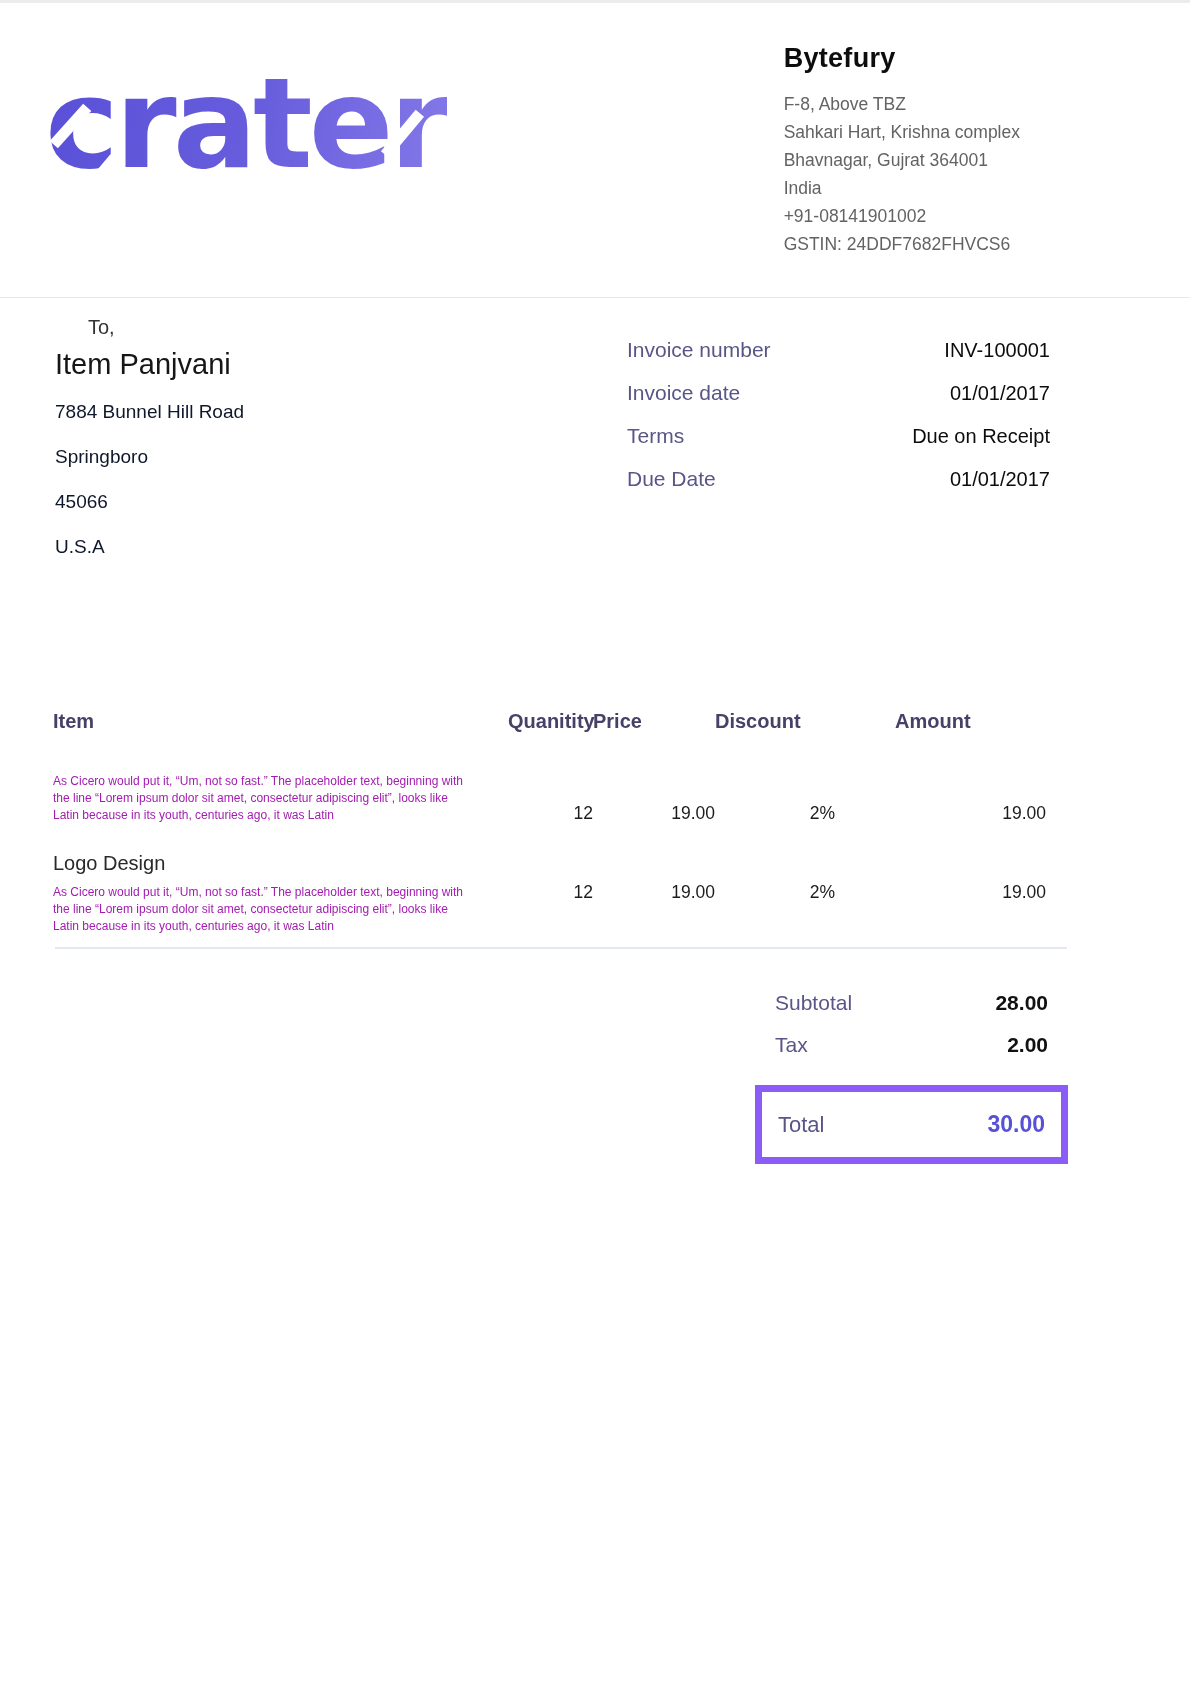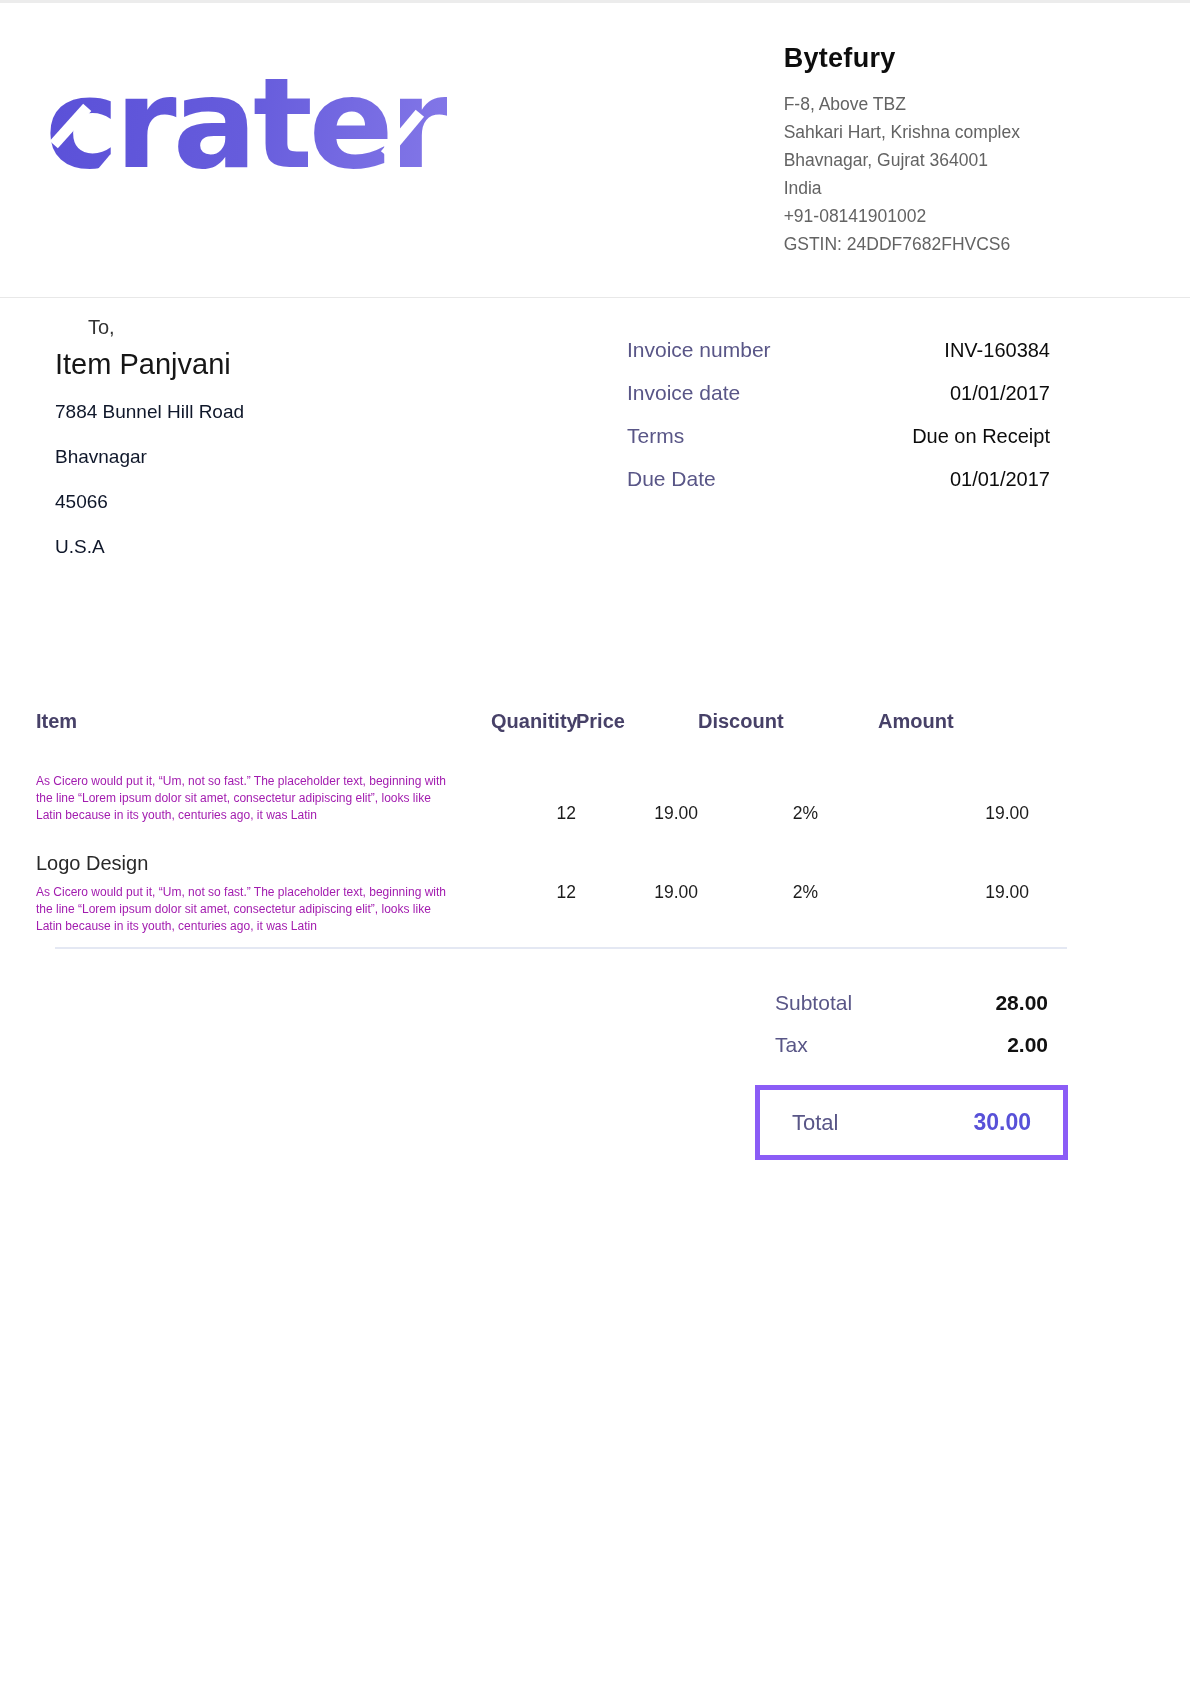--- a/index.html
+++ b/index.html
@@ -54,21 +54,21 @@
 
   .invoice-details { flex: 1; padding-top: 22px; }
   .meta-row {
     display: flex; justify-content: space-between; align-items: baseline;
     line-height: 24px; margin-bottom: 19px;
   }
   .meta-label { font-size: 21px; color: #595687; }
   .meta-value { font-size: 20px; font-weight: 500; color: #0c0c0c; }
 
   
-  .items { padding: 0 142px 0 36px; margin-top: 148px; }
+  .items { padding: 0 142px 0 53px; margin-top: 148px; }
   .items-grid, .item-row {
     display: grid;
     grid-template-columns: 455px 85px 122px 180px 151px;
   }
   .col-h {
     font-size: 20px; font-weight: bold; color: #474168;
     text-align: left; line-height: 24px;
   }
   .col-h.first { text-align: left; }
   .item-row { margin-top: 40px; }
@@ -88,22 +88,22 @@
   
   .totals { width: 313px; margin: 41px 122px 0 auto; }
   .total-row {
     display: flex; justify-content: space-between; align-items: baseline;
     padding: 0 20px; line-height: 25px; margin-bottom: 17px;
   }
   .total-row .t-label { font-size: 21px; color: #595687; }
   .total-row .t-value { font-size: 21px; font-weight: bold; color: #111111; }
   .total-box {
     display: flex; justify-content: space-between; align-items: baseline;
-    border: 5px solid #8b5cf6;
-    padding: 19px 32px; margin-top: 28px;
+    border: 7px solid #8b5cf6;
+    padding: 19px 16px; margin-top: 28px;
   }
   .total-box .t-label { font-size: 22px; color: #595687; }
   .total-box .t-value { font-size: 23px; font-weight: bold; color: #5851d8; }
 </style>
 </head>
 <body>
 
 <div class="page">
 
   <div class="header">
@@ -125,29 +125,29 @@
       </div>
     </div>
   </div>
 
   <div class="meta">
     <div class="bill-to">
       <div class="to-label">To,</div>
       <div class="customer-name">Item Panjvani</div>
       <div class="customer-address">
         <div>7884 Bunnel Hill Road</div>
-        <div>Bhavnagar</div>
+        <div>Springboro</div>
         <div>45066</div>
         <div>U.S.A</div>
       </div>
     </div>
     <div class="invoice-details">
       <div class="meta-row">
         <span class="meta-label">Invoice number</span>
-        <span class="meta-value">INV-160384</span>
+        <span class="meta-value">INV-100001</span>
       </div>
       <div class="meta-row">
         <span class="meta-label">Invoice date</span>
         <span class="meta-value">01/01/2017</span>
       </div>
       <div class="meta-row">
         <span class="meta-label">Terms</span>
         <span class="meta-value">Due on Receipt</span>
       </div>
       <div class="meta-row">

